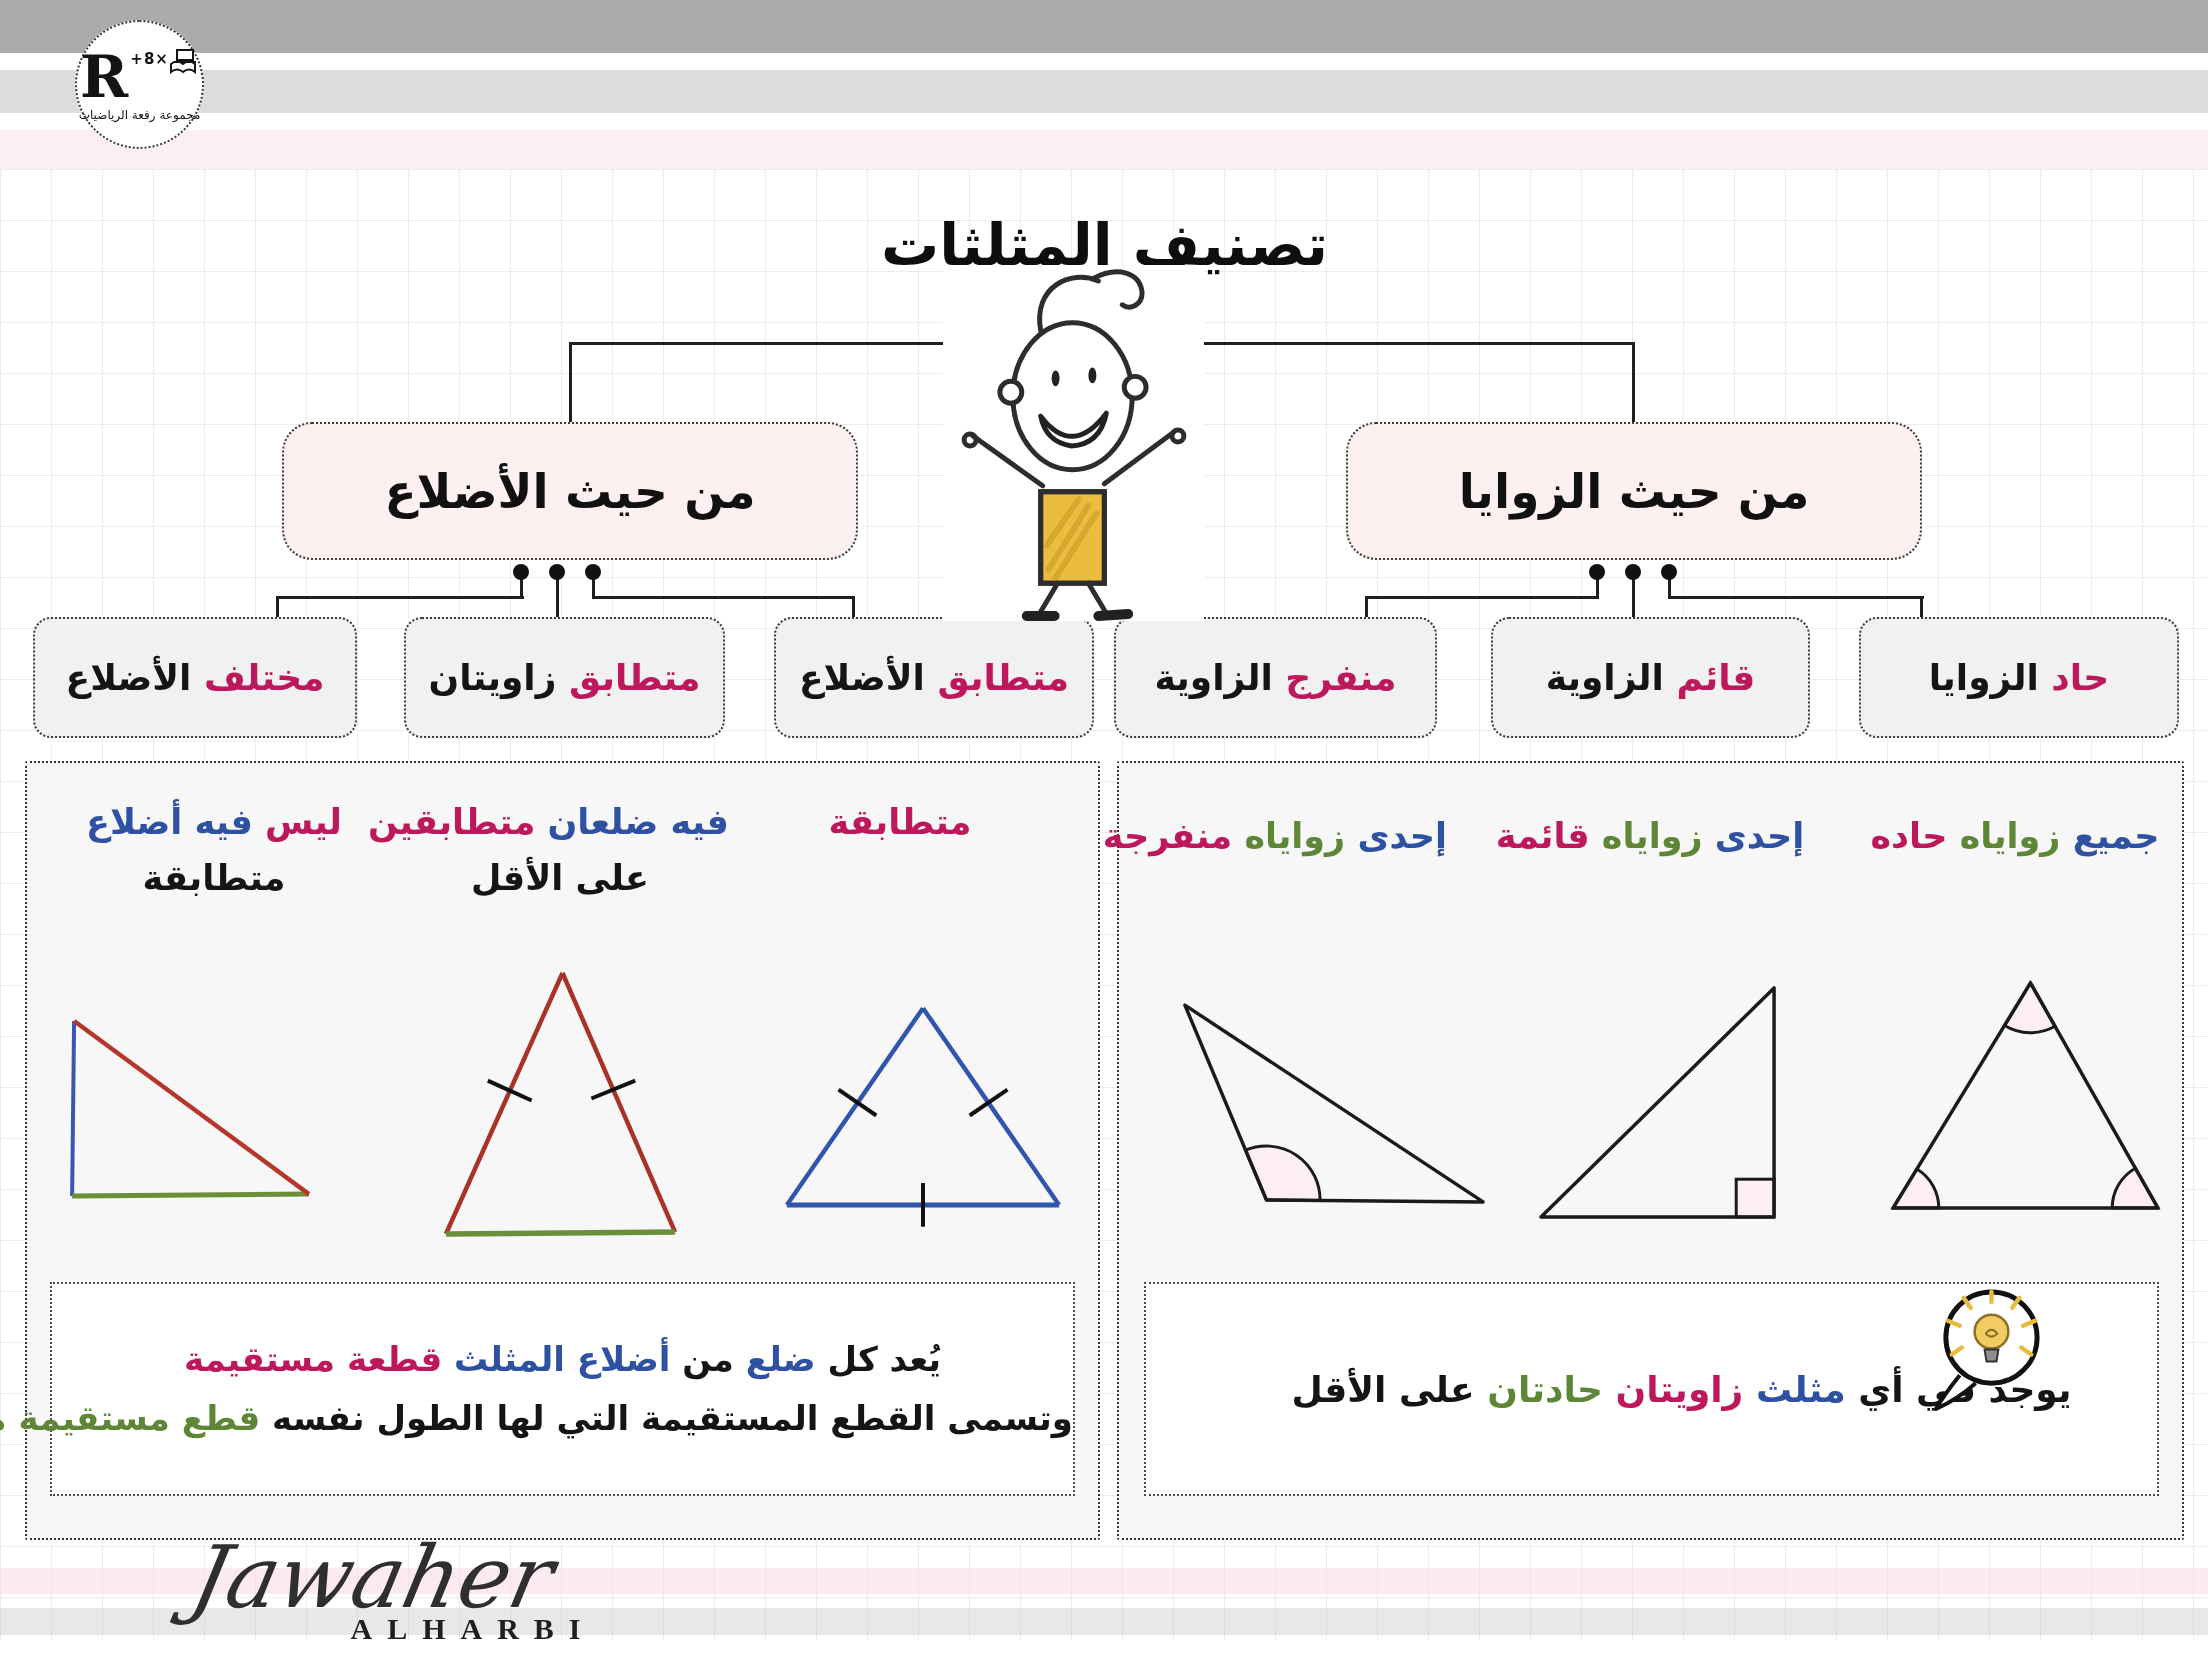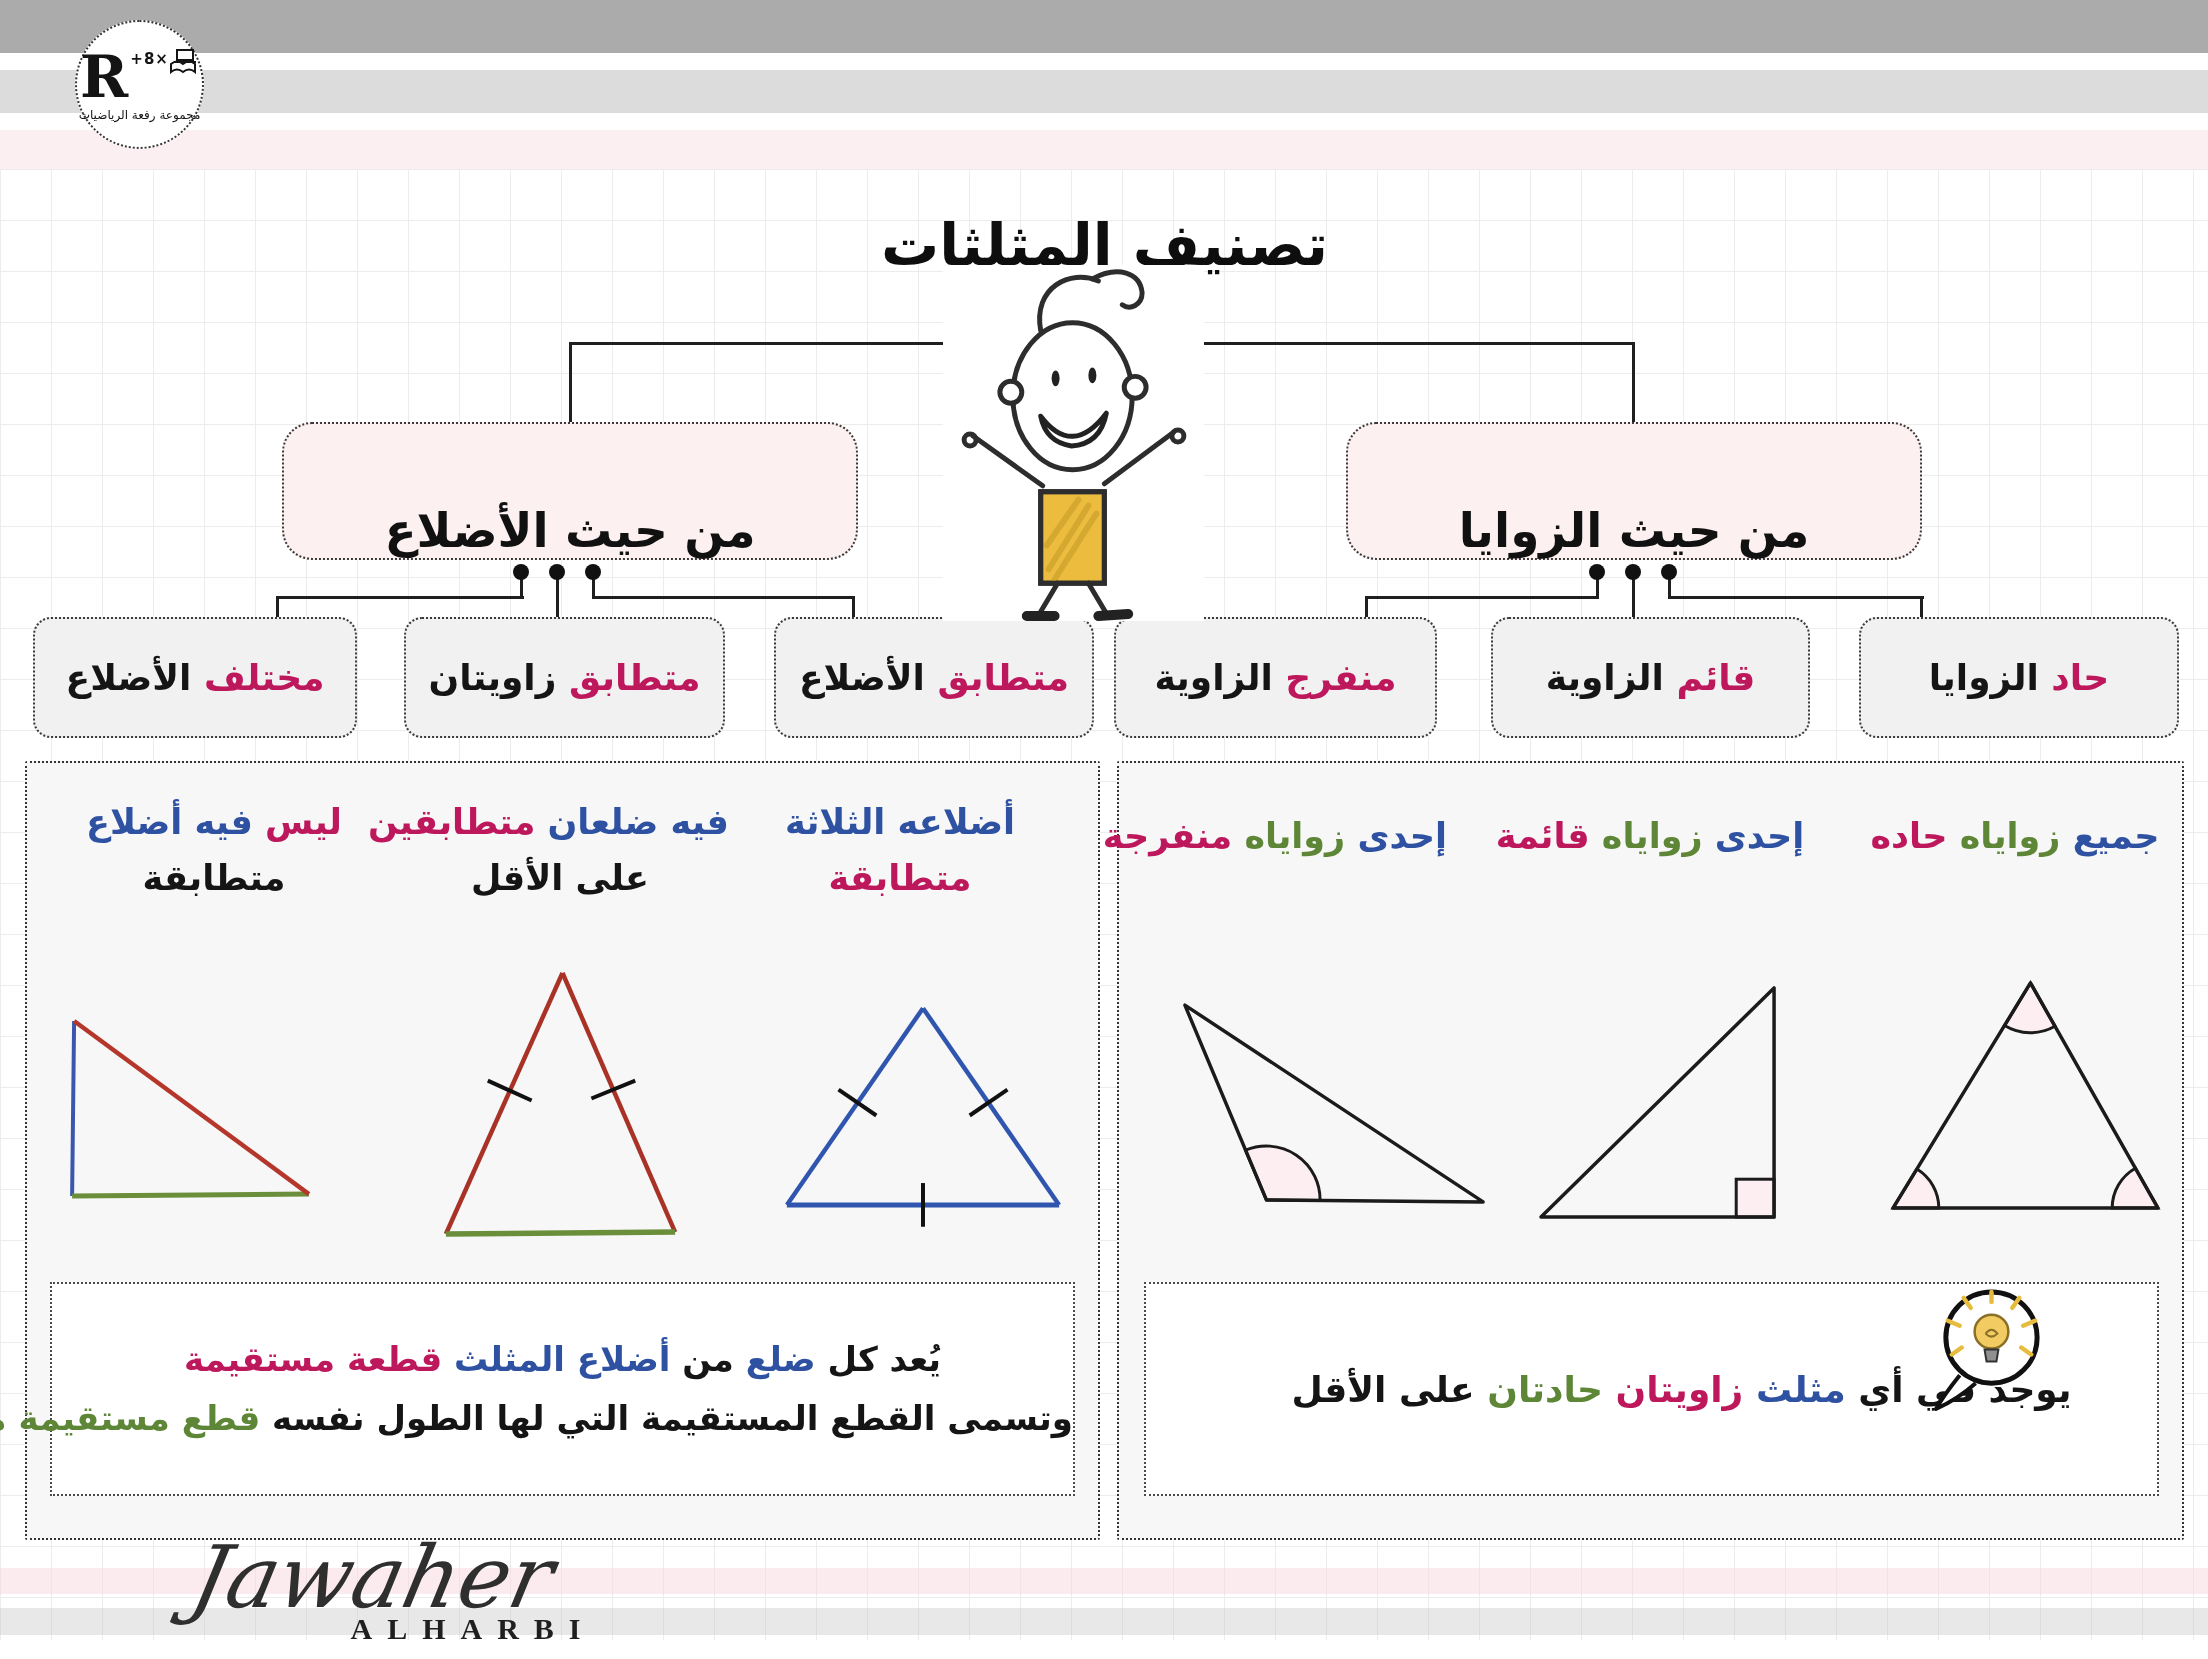--- a/index.html
+++ b/index.html
@@ -47,21 +47,21 @@
   }
 
   
   .line { background:#1f1f1f; z-index:1; }
   .dot  { width:16px; height:16px; border-radius:50%; background:#111; z-index:2; }
 
   
   .branch {
     width:576px; height:138px; z-index:2;
     background:#fdf0f1; border:2px dotted #3a3a3a; border-radius:30px;
-    display:flex; align-items:flex-end; justify-content:center;
+    display:flex; align-items:center; justify-content:center;
     font-size:47px; font-weight:700; color:#111;
   }
 
   
   .cat {
     height:121px; z-index:2;
     background:#f1f1f1; border:2px dotted #3a3a3a; border-radius:18px;
     display:flex; align-items:center; justify-content:center;
     font-size:36px; font-weight:700; color:#141414; white-space:nowrap;
   }
@@ -207,21 +207,20 @@
 
   <div class="abs heading" style="left:45px;top:794px;width:338px" dir="rtl">
     <div><span class="red">ليس</span> <span class="blue">فيه أضلاع</span></div>
     <div><span class="black">متطابقة</span></div>
   </div>
   <div class="abs heading" style="left:391px;top:794px;width:338px" dir="rtl">
     <div><span class="blue">فيه ضلعان</span> <span class="red">متطابقين</span></div>
     <div><span class="black">على الأقل</span></div>
   </div>
   <div class="abs heading" style="left:731px;top:794px;width:338px" dir="rtl">
-    <div><span class="blue">أضلاعه الثلاثة</span></div>
     <div><span class="red">متطابقة</span></div>
   </div>
 
   <div class="abs heading" style="left:1481px;top:808px;width:338px" dir="rtl">
     <div><span class="blue">إحدى</span> <span class="green">زواياه</span> <span class="red">قائمة</span></div>
   </div>
   <div class="abs heading" style="left:1129px;top:808px;width:318px" dir="rtl">
     <div><span class="blue">إحدى</span> <span class="green">زواياه</span> <span class="red">منفرجة</span></div>
   </div>
   <div class="abs heading" style="left:1851px;top:808px;width:328px" dir="rtl">

